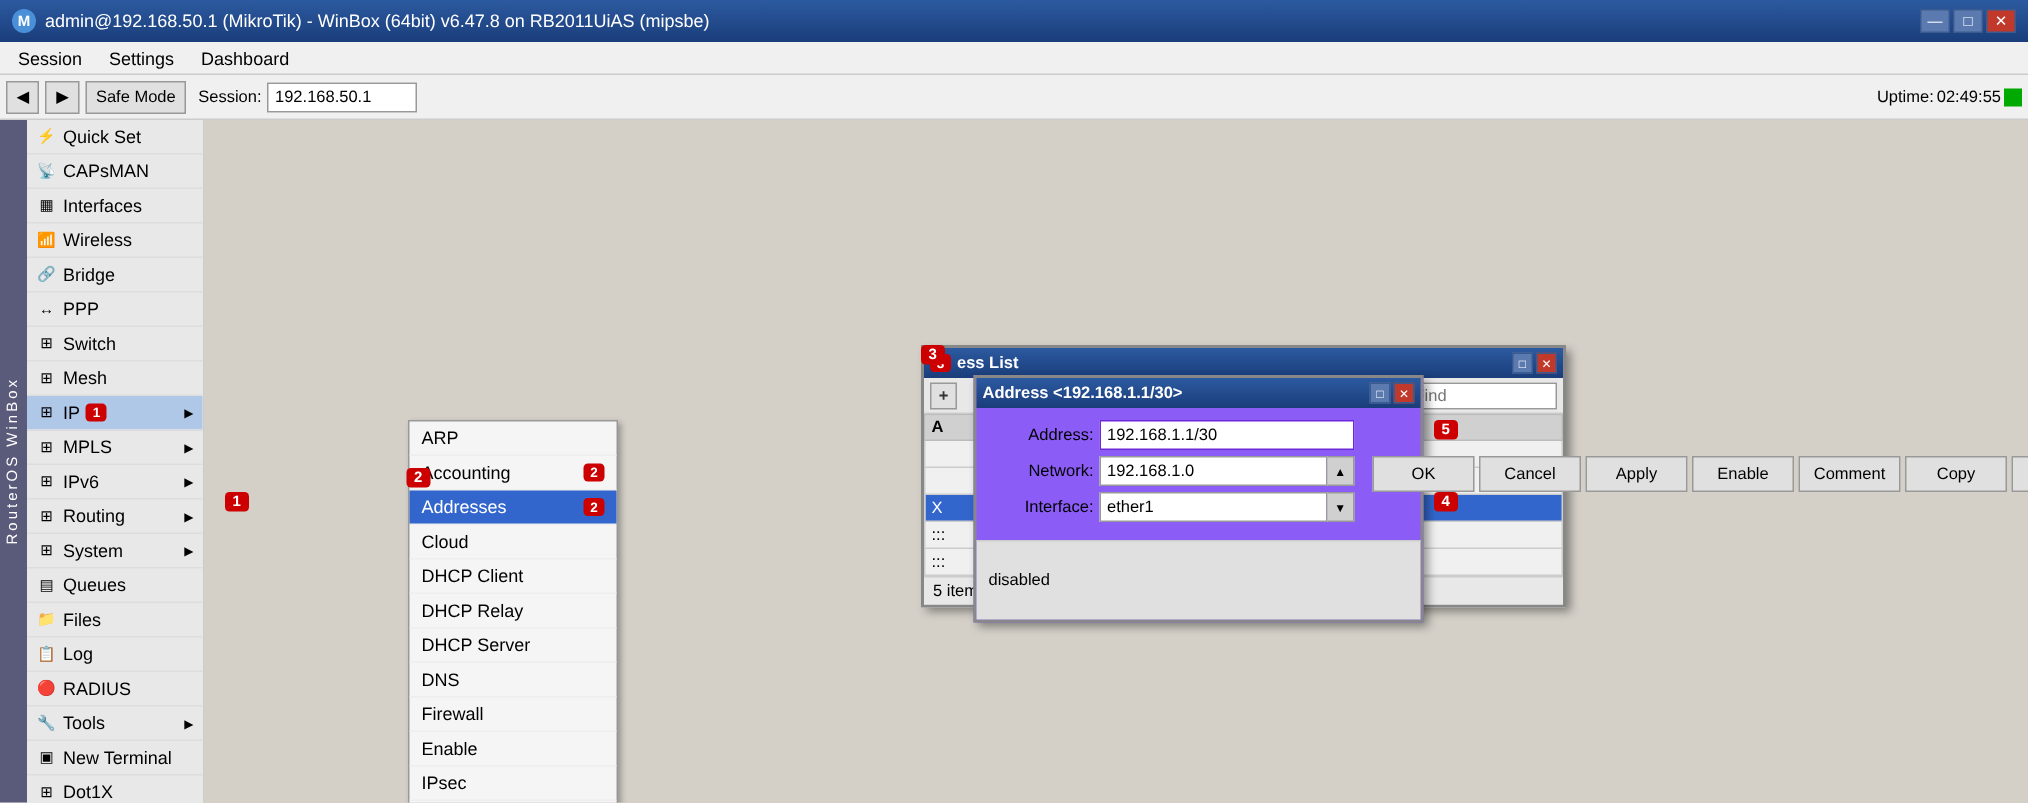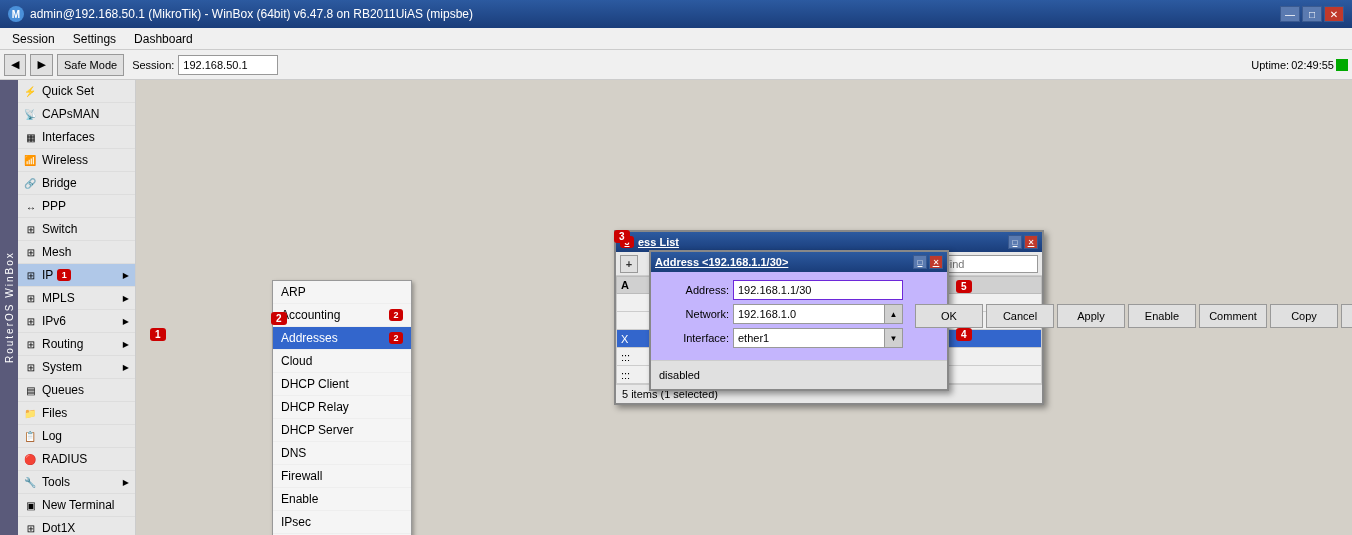--- a/index.html
+++ b/index.html
@@ -213,21 +213,20 @@
       box-shadow: 3px 3px 6px rgba(0,0,0,0.4);
     }
     .window-titlebar {
       background: linear-gradient(to bottom, #2c5aa0, #1a3d7a);
       color: white;
       height: 20px;
       display: flex;
       align-items: center;
       padding: 0 4px;
       justify-content: space-between;
-      text-decoration: underline;
     }
     .window-title { font-size: 11px; font-weight: bold; }
     .window-controls { display: flex; gap: 2px; }
     .window-btn {
       width: 14px;
       height: 14px;
       background: #5a7ab0;
       border: 1px solid #3a5a90;
       color: white;
       font-size: 8px;
@@ -303,21 +302,21 @@
       font-size: 11px;
       border-top: 1px solid #ccc;
     }
 
     
     .addr-dialog {
       position: absolute;
       left: 513px;
       top: 170px;
       width: 300px;
-      background: #c4b5fd;
+      background: #8b5cf6;
       border: 2px solid #888;
       box-shadow: 3px 3px 6px rgba(0,0,0,0.4);
       z-index: 200;
     }
     .dialog-body {
       padding: 8px;
     }
     .form-row {
       display: flex;
       align-items: center;
@@ -372,21 +371,21 @@
       background: #e0e0e0;
       border: 1px solid #999;
       cursor: pointer;
       font-size: 11px;
       display: flex;
       align-items: center;
       justify-content: center;
     }
     .dialog-footer {
       background: #e0e0e0;
-      padding: 8px 8px;
+      padding: 20px 8px;
       font-size: 11px;
       border-top: 1px solid #ccc;
     }
 
     
     .badge-num {
       display: inline-block;
       background: #cc0000;
       color: white;
       border-radius: 3px;

